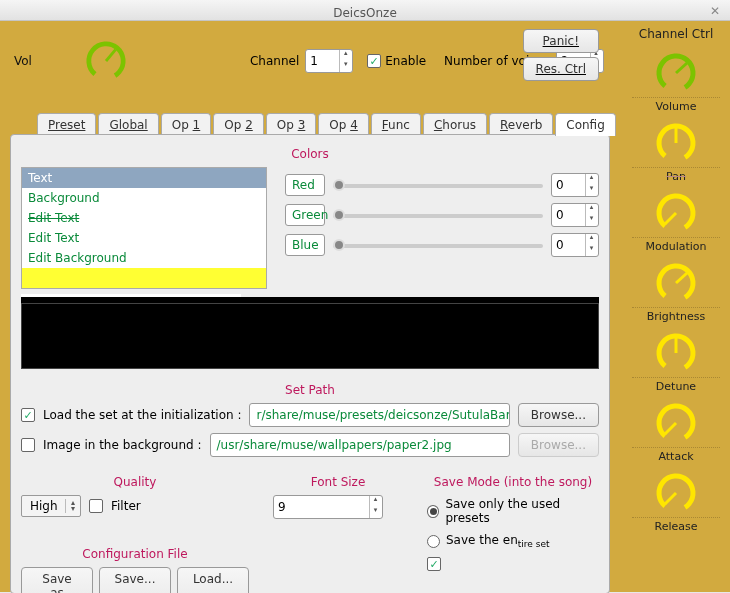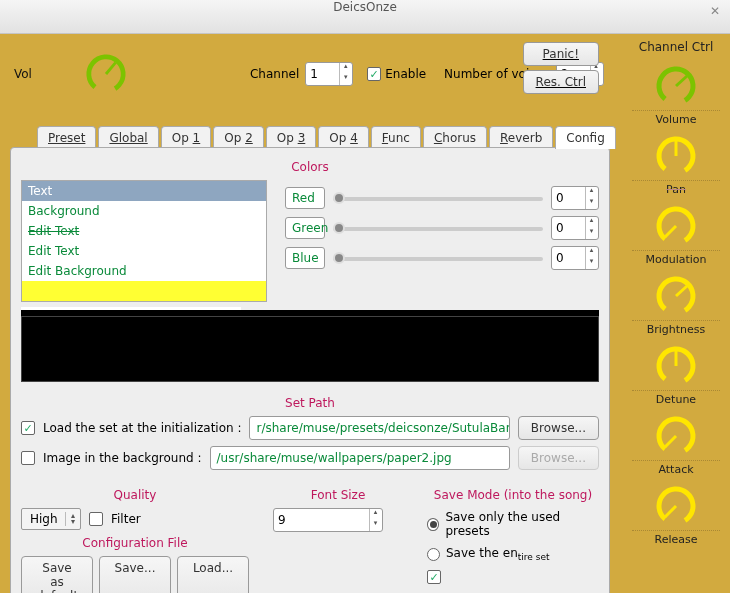--- a/index.html
+++ b/index.html
@@ -1,17 +1,17 @@
 <!DOCTYPE html>
 <html><head>
 <meta charset="utf-8">
 <style>
 * { box-sizing: border-box; margin: 0; padding: 0; font-family: "DejaVu Sans", Arial, sans-serif; font-size: 12px; }
 body { background: #e8e8e8; width: 730px; height: 593px; overflow: hidden; }
-.titlebar { height: 34px; background: linear-gradient(#f5f5f5,#e2e2e2); border-bottom: 1px solid #c5c5c5; display: flex; align-items: flex-start; justify-content: center; position: relative; }
+.titlebar { height: 21px; background: linear-gradient(#f5f5f5,#e2e2e2); border-bottom: 1px solid #c5c5c5; display: flex; align-items: flex-end; justify-content: center; position: relative; }
 .titlebar .title { font-weight: 500; color: #555; }
 .titlebar .close { position: absolute; right: 6px; top: 4px; width: 14px; height: 14px; color: #888; cursor: pointer; }
 .main { background: #d2aa3f; height: 571px; position: relative; }
 .top-panel { height: 70px; padding: 10px 14px 0 14px; display: flex; align-items: center; gap: 47px; }
 .vol-label { color: #111; margin-right: 6px; }
 .knob { width: 42px; height: 42px; position: relative; display: inline-block; }
 .knob svg { width: 100%; height: 100%; }
 .channel-group { display: flex; align-items: center; margin-left: 76px; gap: 6px; justify-content: space-between; }
 .spinbox { display: flex; align-items: center; background: #fff; border: 1px solid #999; border-radius: 3px; height: 24px; width: 48px; position: relative; padding: 0 14px 0 4px; }
 .spinbox input { border: none; width: 100%; font-size: 12px; outline: none; }
@@ -211,21 +211,21 @@
       <div class="col">
         <div class="section-title">Quality</div>
         <div class="row">
           <div class="select">
               <span>High</span>
               <span class="chev">▴<br>▾</span>
             </div>
           <span class="checkbox"></span>
           <span>Filter</span>
         </div>
-        <div class="section-title" style="margin-top:6px">Configuration File</div>
+        <div class="section-title" style="margin-top:30px">Configuration File</div>
         <div class="cfg-btns">
           <div class="btn">Save as default</div>
           <div class="btn">Save...</div>
           <div class="btn">Load...</div>
         </div>
       </div>
       <div class="col" style="max-width:130px">
         <div class="section-title">Font Size</div>
         <div class="spinbox" style="width:110px">
             <input value="9" style="">

